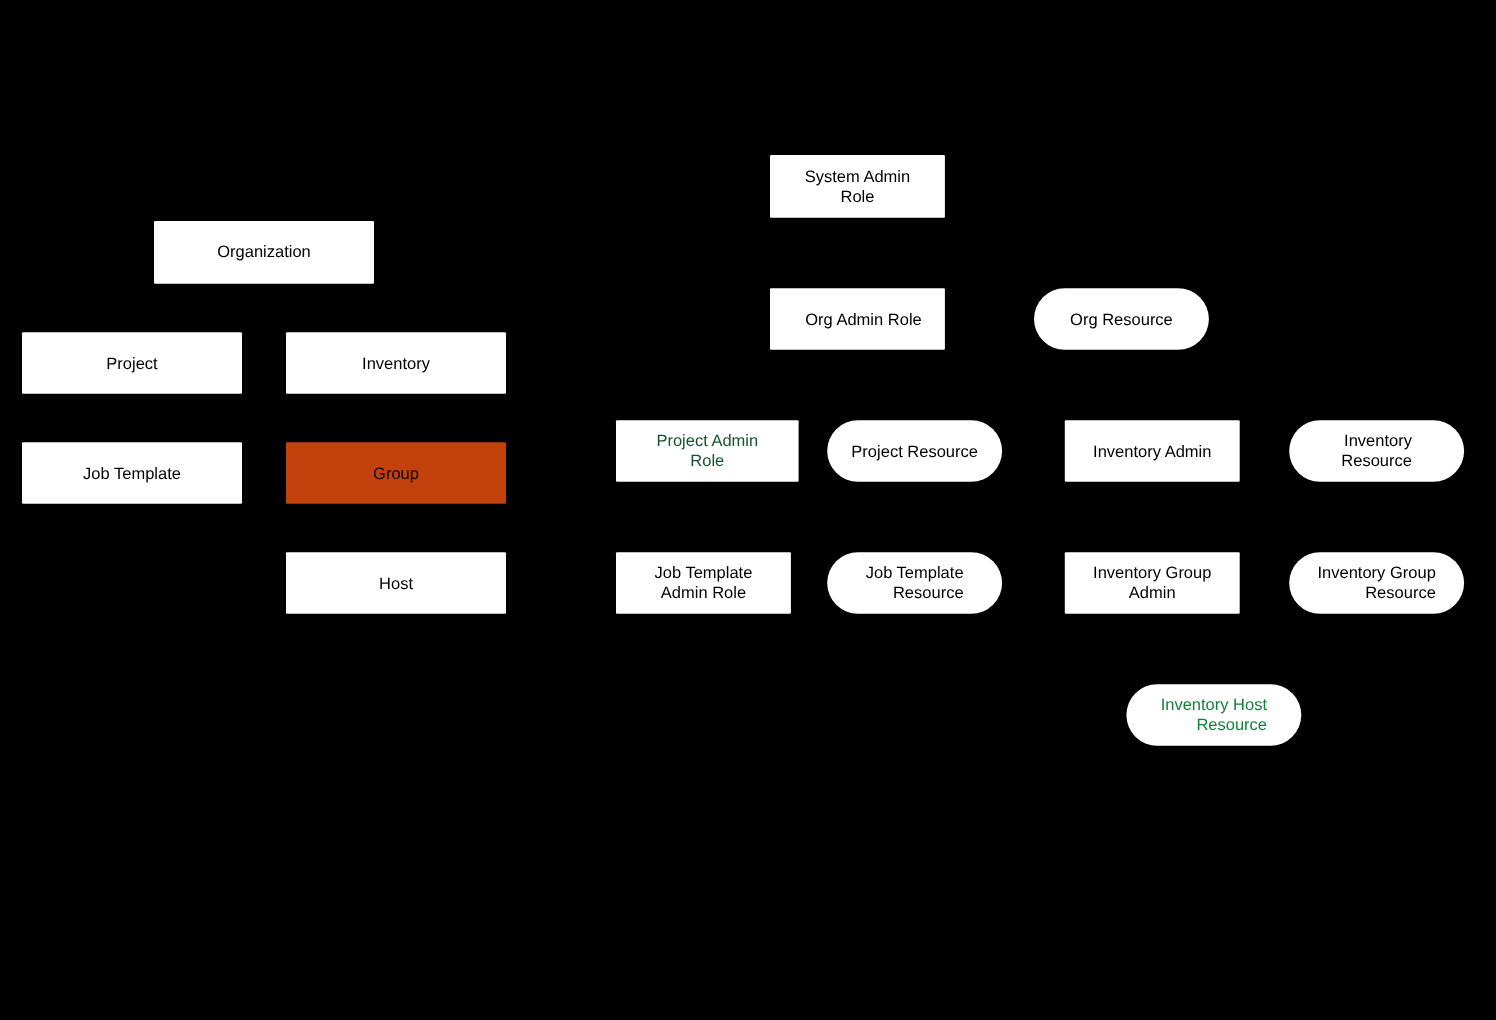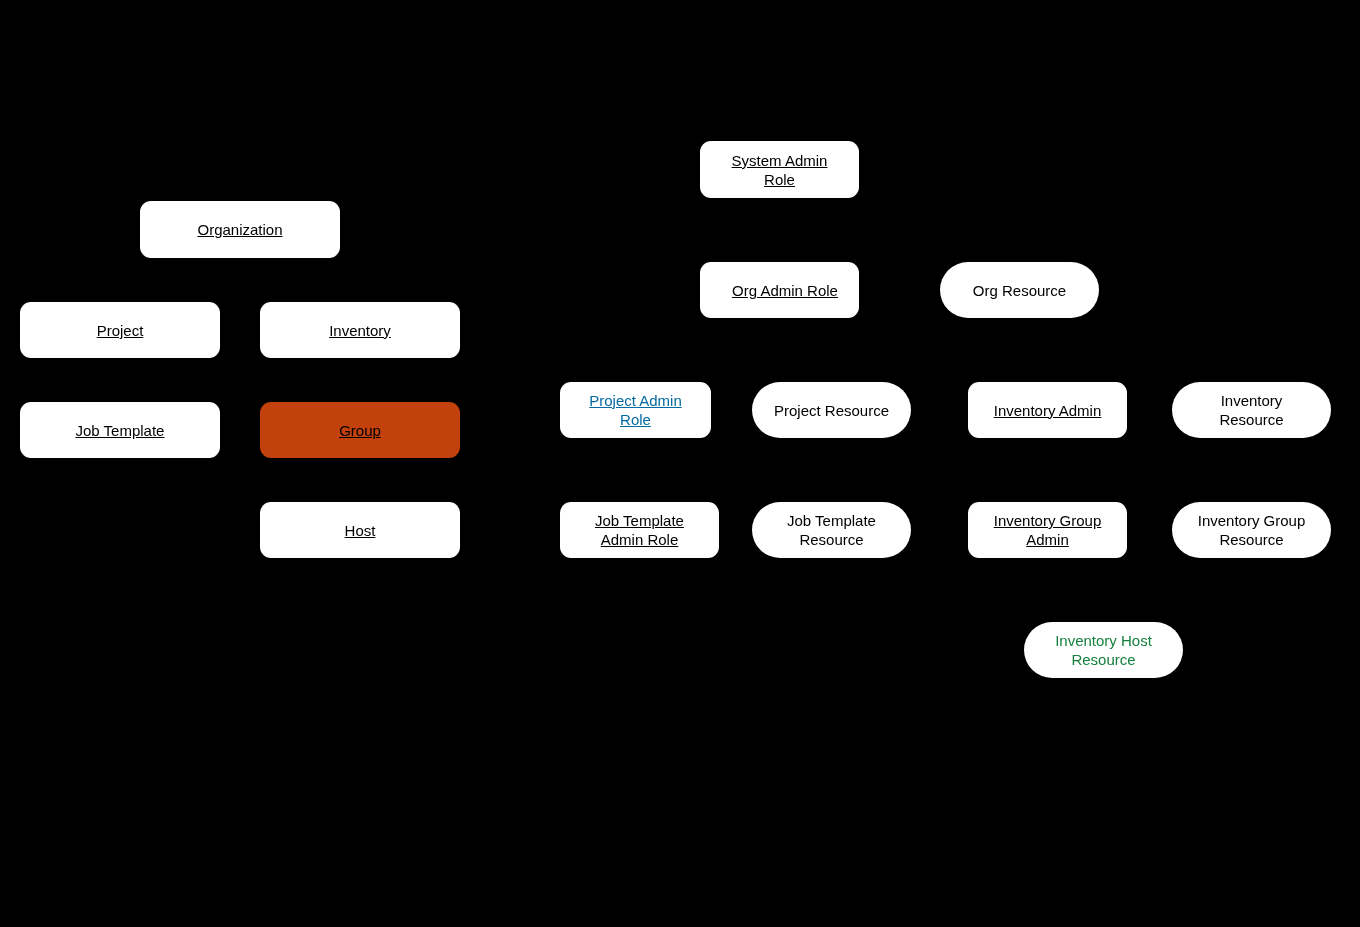--- a/index.html
+++ b/index.html
@@ -31,42 +31,42 @@
     align-items: center;
     justify-content: center;
     text-align: center;
     font-size: 15px;
     line-height: 19px;
     font-family: "Liberation Sans", sans-serif;
     padding: 2px 6px;
     white-space: pre-line;
   }
   .rect {
-    border-radius: 11px;
-    text-decoration: underline;
+    border-radius: 1px;
   }
   .pill {
     border-radius: 999px;
+    text-align: right;
   }
 </style>
 </head>
 <body>
 
 <div id="canvas" style="background: rgb(0, 0, 0);">
     <div class="node rect" style="left: 20px; top: 302px; width: 200px; height: 56px; background: rgb(255, 255, 255); color: rgb(0, 0, 0);">Project</div>
     <div class="node rect" style="left: 140px; top: 201px; width: 200px; height: 57px; background: rgb(255, 255, 255); color: rgb(0, 0, 0);">Organization</div>
     <div class="node rect" style="left: 260px; top: 302px; width: 200px; height: 56px; background: rgb(255, 255, 255); color: rgb(0, 0, 0);">Inventory</div>
     <div class="node rect" style="left: 20px; top: 402px; width: 200px; height: 56px; background: rgb(255, 255, 255); color: rgb(0, 0, 0);">Job Template</div>
     <div class="node rect" style="left: 260px; top: 402px; width: 200px; height: 56px; background: #c2410c; color: rgb(0, 0, 0);">Group</div>
     <div class="node rect" style="left: 260px; top: 502px; width: 200px; height: 56px; background: rgb(255, 255, 255); color: rgb(0, 0, 0);">Host</div>
     <div class="node rect" style="left: 700px; top: 141px; width: 159px; height: 57px; background: rgb(255, 255, 255); color: rgb(0, 0, 0);">System Admin
 Role</div>
     <div class="node rect" style="left: 700px; top: 262px; width: 159px; height: 56px; background: rgb(255, 255, 255); color: rgb(0, 0, 0); padding-left: 17px;">Org Admin Role</div>
     <div class="node pill" style="left: 940px; top: 262px; width: 159px; height: 56px; background: rgb(255, 255, 255); color: rgb(0, 0, 0);">Org Resource</div>
-    <div class="node rect" style="left: 560px; top: 382px; width: 151px; height: 56px; background: rgb(255, 255, 255); color: #0369a1;">Project Admin
+    <div class="node rect" style="left: 560px; top: 382px; width: 166px; height: 56px; background: rgb(255, 255, 255); color: #14532d;">Project Admin
 Role</div>
     <div class="node pill" style="left: 752px; top: 382px; width: 159px; height: 56px; background: rgb(255, 255, 255); color: rgb(0, 0, 0);">Project Resource</div>
     <div class="node rect" style="left: 968px; top: 382px; width: 159px; height: 56px; background: rgb(255, 255, 255); color: rgb(0, 0, 0);">Inventory Admin</div>
     <div class="node pill" style="left: 1172px; top: 382px; width: 159px; height: 56px; background: rgb(255, 255, 255); color: rgb(0, 0, 0);">Inventory
 Resource</div>
     <div class="node rect" style="left: 560px; top: 502px; width: 159px; height: 56px; background: rgb(255, 255, 255); color: rgb(0, 0, 0);">Job Template
 Admin Role</div>
     <div class="node pill" style="left: 752px; top: 502px; width: 159px; height: 56px; background: rgb(255, 255, 255); color: rgb(0, 0, 0);">Job Template
 Resource</div>
     <div class="node rect" style="left: 968px; top: 502px; width: 159px; height: 56px; background: rgb(255, 255, 255); color: rgb(0, 0, 0);">Inventory Group

